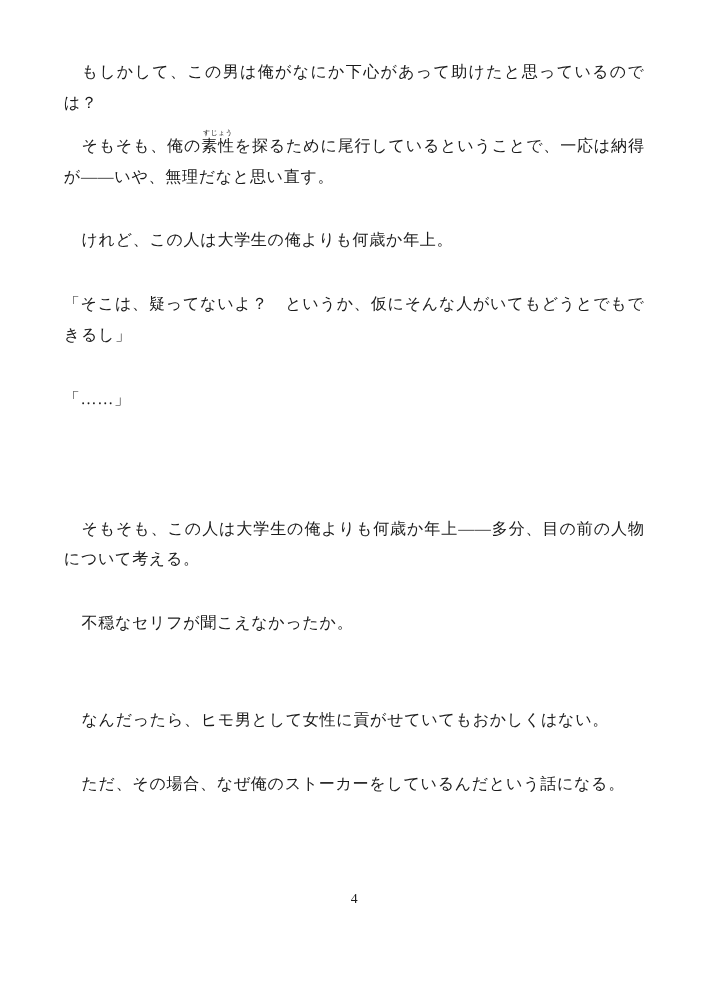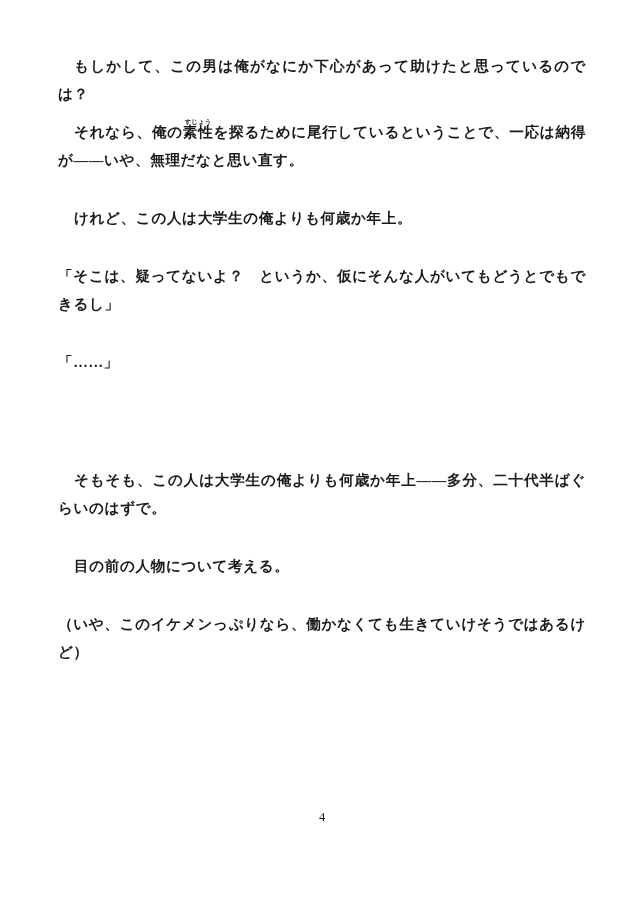--- a/index.html
+++ b/index.html
@@ -29,21 +29,20 @@
     width: 528px;
   }
   .para {
     font-size: 14.6px;
     line-height: 28px;
     letter-spacing: 0.6px;
     text-align: justify;
     margin: 0;
     white-space: pre-wrap;
     word-break: break-all;
-    font-weight: bold;
   }
   .para.indent {
     text-indent: 1.1em;
   }
   .gap-s { height: 10px; }
   .gap-l { height: 30px; }
 
   
   ruby { ruby-align: center; }
   rt {
@@ -69,21 +68,21 @@
 <body>
 
 <div class="page">
 
   <div class="text-column">
 
     <p class="para indent">もしかして、この男は俺がなにか下心があって助けたと思っているのでは？</p>
 
     <div class="gap-s"></div>
 
-    <p class="para indent"><span>それなら、俺の</span><ruby><span>素性</span><rt>すじょう</rt></ruby><span>を探るために尾行しているということで、一応は納得が――いや、無理だなと思い直す。</span></p>
+    <p class="para indent"><span>そもそも、俺の</span><ruby><span>素性</span><rt>すじょう</rt></ruby><span>を探るために尾行しているということで、一応は納得が――いや、無理だなと思い直す。</span></p>
 
     <div class="gap-l"></div>
 
     <p class="para indent">けれど、この人は大学生の俺よりも何歳か年上。</p>
 
     <div class="gap-l"></div>
 
     <p class="para">「そこは、疑ってないよ？　というか、仮にそんな人がいてもどうとでもできるし」</p>
 
     <div class="gap-l"></div>
@@ -91,33 +90,34 @@
     <p class="para">「……」</p>
 
     <div class="gap-l"></div>
 
 
     <div class="gap-l"></div>
 
 
     <div class="gap-l"></div>
 
-    <p class="para indent">そもそも、この人は大学生の俺よりも何歳か年上――多分、二十代半ばぐらいのはずで。</p>
+    <p class="para indent">そもそも、この人は大学生の俺よりも何歳か年上――多分、目の前の人物について考える。</p>
 
     <div class="gap-l"></div>
 
-    <p class="para indent">目の前の人物について考える。</p>
-
-    <div class="gap-l"></div>
-
-    <p class="para">（いや、このイケメンっぷりなら、働かなくても生きていけそうではあるけど）</p>
+    <p class="para indent">不穏なセリフが聞こえなかったか。</p>
 
     <div class="gap-l"></div>
 
 
     <div class="gap-l"></div>
 
+    <p class="para indent">なんだったら、ヒモ男として女性に貢がせていてもおかしくはない。</p>
+
+    <div class="gap-l"></div>
+
+    <p class="para indent">ただ、その場合、なぜ俺のストーカーをしているんだという話になる。</p>
 
   </div>
 
   <div class="page-number">4</div>
 
 </div>
 
 </body></html>

